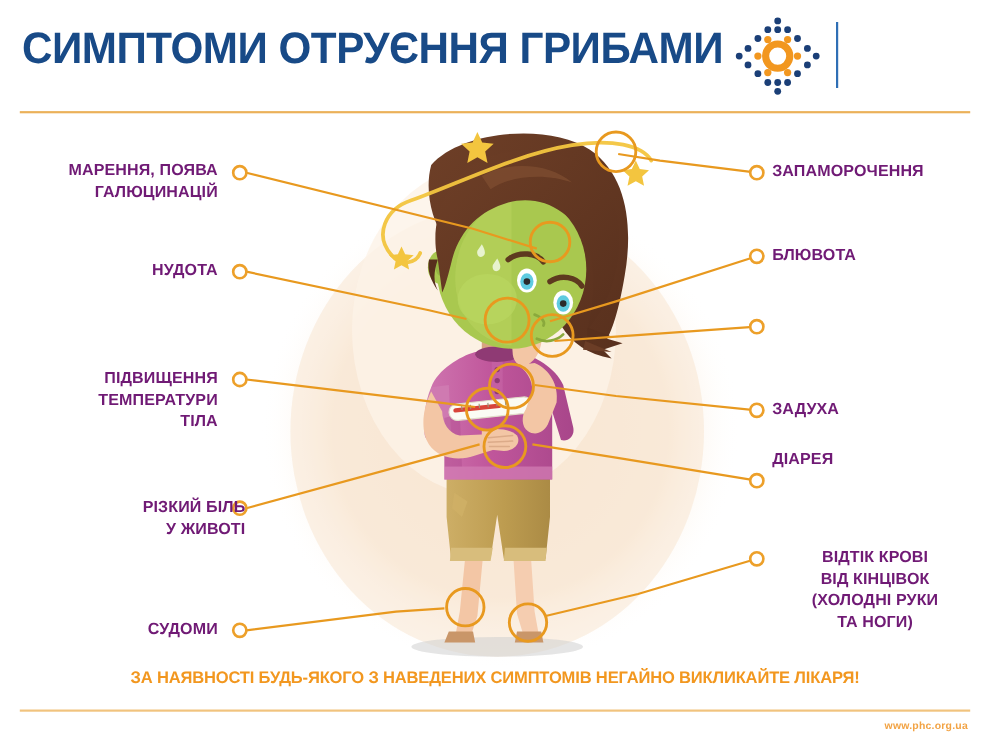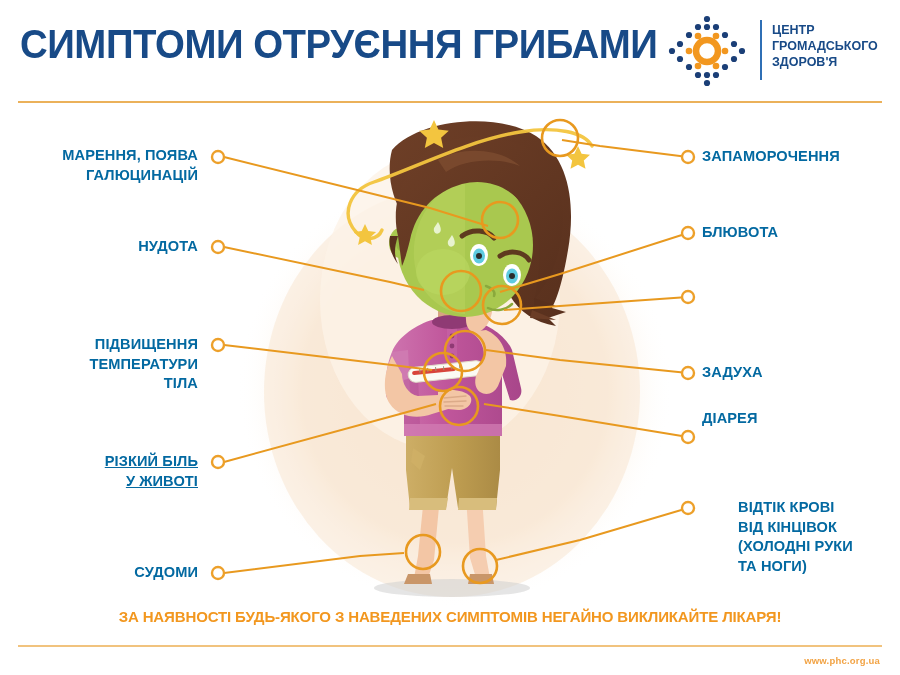--- a/index.html
+++ b/index.html
@@ -39,26 +39,26 @@
     transform:scaleX(0.99);
   }
   .rule-bottom{position:absolute;left:18px;top:645px;width:864px;height:2px;background:#edb45e;opacity:.8;}
   .site{
     position:absolute;right:20px;top:655px;
     color:#f2a344;font-size:9.5px;font-weight:bold;letter-spacing:.2px;
   }
 
   
   .label{
-    position:absolute;color:#0369a1;font-weight:bold;
+    position:absolute;color:#701a75;font-weight:bold;
     font-size:14.6px;line-height:19.5px;letter-spacing:.1px;
     white-space:pre-line;
   }
   .label.left{text-align:right;}
-  .label.right{text-align:left;}
+  .label.right{text-align:center;}
 
   
   svg.art{position:absolute;left:0;top:0;width:900px;height:675px;}
 </style>
 </head>
 <body>
 
 <div id="root">
 
   <svg class="art" viewBox="0 0 900 675" xmlns="http://www.w3.org/2000/svg">
@@ -264,36 +264,31 @@
           <circle cx="30" cy="22" r="3.3"></circle>
             <circle cx="48" cy="22" r="3.3"></circle>
           <circle cx="21" cy="37" r="3.3"></circle>
             <circle cx="57" cy="37" r="3.3"></circle>
           <circle cx="30" cy="52" r="3.3"></circle>
             <circle cx="48" cy="52" r="3.3"></circle>
         </g>
         <circle cx="39" cy="37" r="11" fill="none" stroke="#f2971f" stroke-width="6.5"></circle>
       </svg>
       <div class="logo-divider"></div>
-      <div class="logo-text">
-        <div>ЦЕНТР</div>
-        <div>ГРОМАДСЬКОГО</div>
-        <div>ЗДОРОВ'Я</div>
-      </div>
     </div>
     <div class="rule-top"></div>
   </div>
 
   <div class="label left" style="right:702px;top:146px;">МАРЕННЯ, ПОЯВА
 ГАЛЮЦИНАЦІЙ</div>
   <div class="label left" style="right:702px;top:237px;">НУДОТА</div>
   <div class="label left" style="right:702px;top:335px;">ПІДВИЩЕННЯ
 ТЕМПЕРАТУРИ
 ТІЛА</div>
-  <div class="label left" style="right:702px;top:452px;text-decoration:underline;">РІЗКИЙ БІЛЬ
+  <div class="label left" style="right:677px;top:452px;">РІЗКИЙ БІЛЬ
 У ЖИВОТІ</div>
   <div class="label left" style="right:702px;top:563px;">СУДОМИ</div>
 
   <div class="label right" style="left:702px;top:147px;">ЗАПАМОРОЧЕННЯ</div>
   <div class="label right" style="left:702px;top:223px;">БЛЮВОТА</div>
   <div class="label right" style="left:702px;top:363px;">ЗАДУХА</div>
   <div class="label right" style="left:702px;top:409px;">ДІАРЕЯ</div>
   <div class="label right" style="left:702px;top:498px;margin-left:36px;">ВІДТІК КРОВІ
 ВІД КІНЦІВОК
 (ХОЛОДНІ РУКИ

